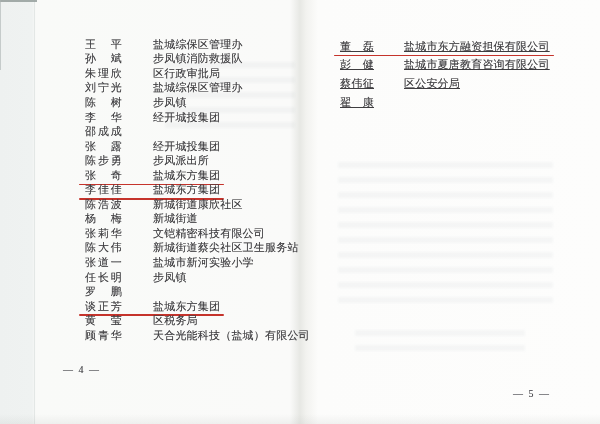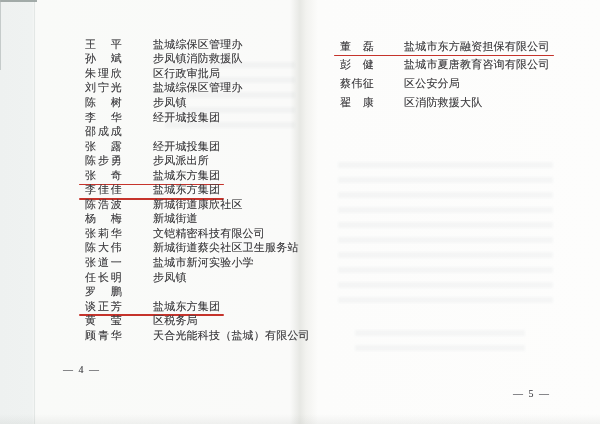--- a/index.html
+++ b/index.html
@@ -29,21 +29,21 @@
   .ghost{position:absolute;filter:blur(1.2px);pointer-events:none;
     background:repeating-linear-gradient(180deg,rgba(120,135,150,.055) 0 6px,rgba(120,135,150,0) 6px 15px);}
   .ghost-a{left:165px;top:62px;width:130px;height:70px;}
   .ghost-b{left:338px;top:162px;width:215px;height:145px;}
   .ghost-c{left:355px;top:330px;width:170px;height:30px;}
 
   .entries{position:absolute;}
   .entries-left{left:85px;top:37px;width:215px;}
   .entries-right{left:340px;top:37px;width:255px;}
   .row{display:flex;align-items:center;height:14.55px;}
-  .entries-right .row{height:18.6px;}
+  .entries-right .row{height:18.6px;text-decoration:underline;}
   .content{position:relative;display:inline-flex;align-items:baseline;
     font-size:11px;letter-spacing:.2px;
     text-shadow:0 0 .5px rgba(62,61,64,.45);gap:20px;}
   .name{display:inline-block;width:37px;text-align:justify;text-align-last:justify;
     margin-right:11px;white-space:nowrap;}
   .entries-right .name{width:34px;margin-right:10px;}
   .aff{white-space:nowrap;}
   .underlined .content::after{
     content:"";position:absolute;left:-6px;right:-4px;bottom:-2.5px;height:1.7px;
     background:var(--red,#c5332b);border-radius:1px;
@@ -234,21 +234,20 @@
       <div class="row">
         <span class="content">
           <span class="name">蔡伟征</span>
           <span class="aff">区公安分局</span>
         </span>
       </div>
 
       <div class="row">
         <span class="content">
           <span class="name">翟康</span>
-          <span class="aff">区消防救援大队</span>
         </span>
       </div>
     </div>
 
   <div class="page-number page-number-left">— 4 —</div>
   <div class="page-number page-number-right">— 5 —</div>
 
 </div>
 
 </body></html>

